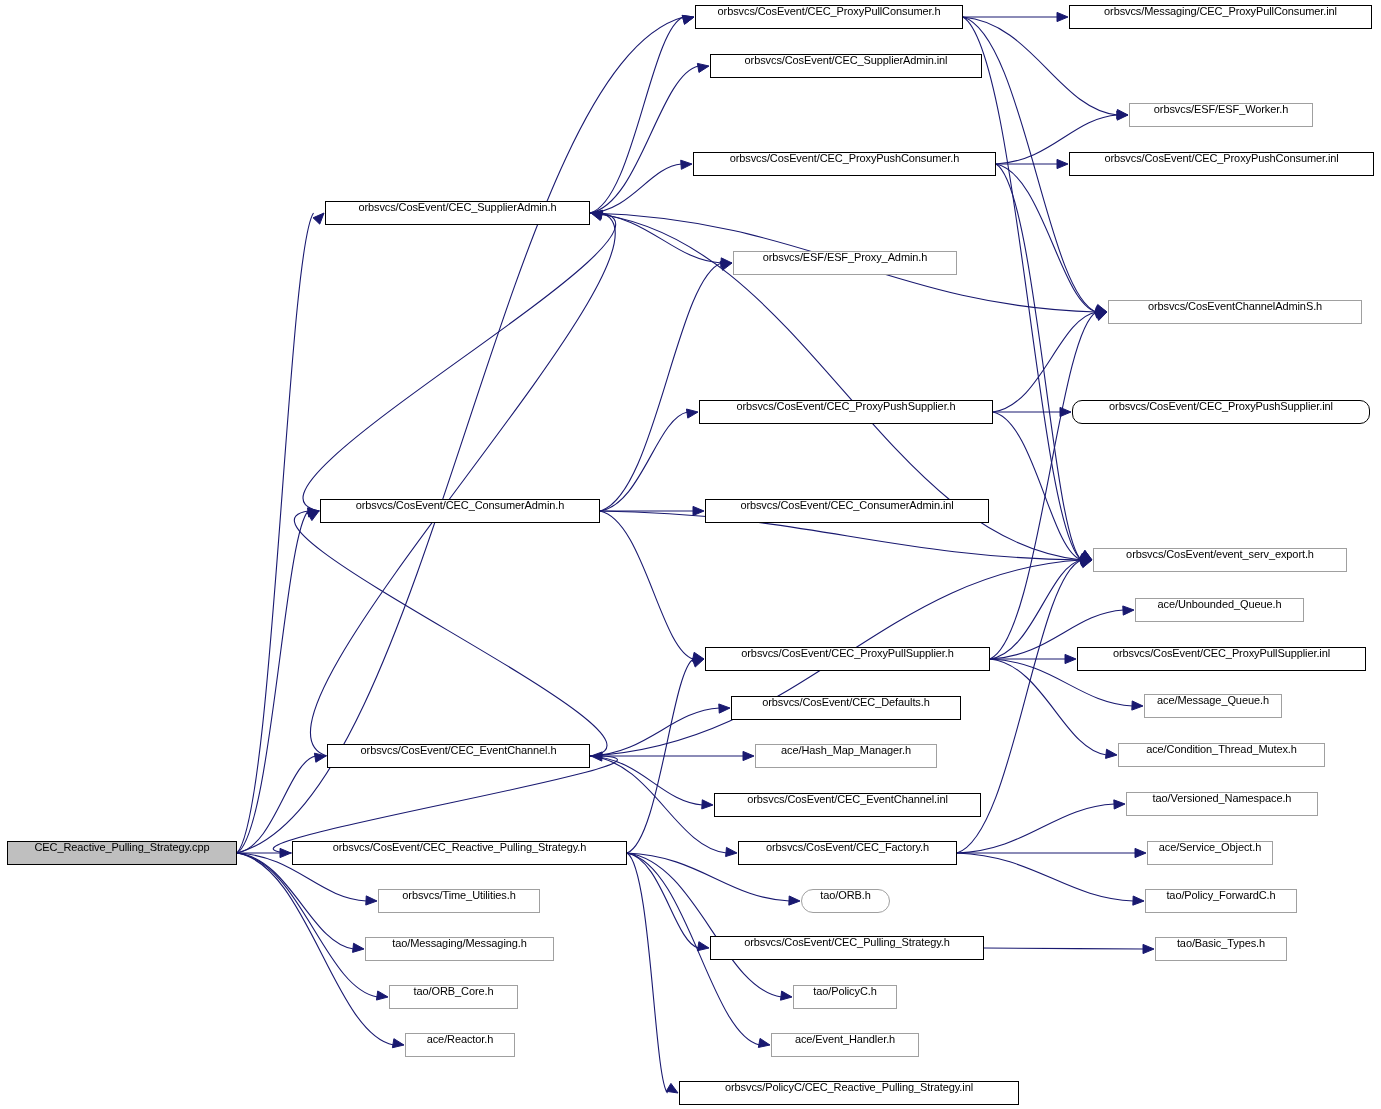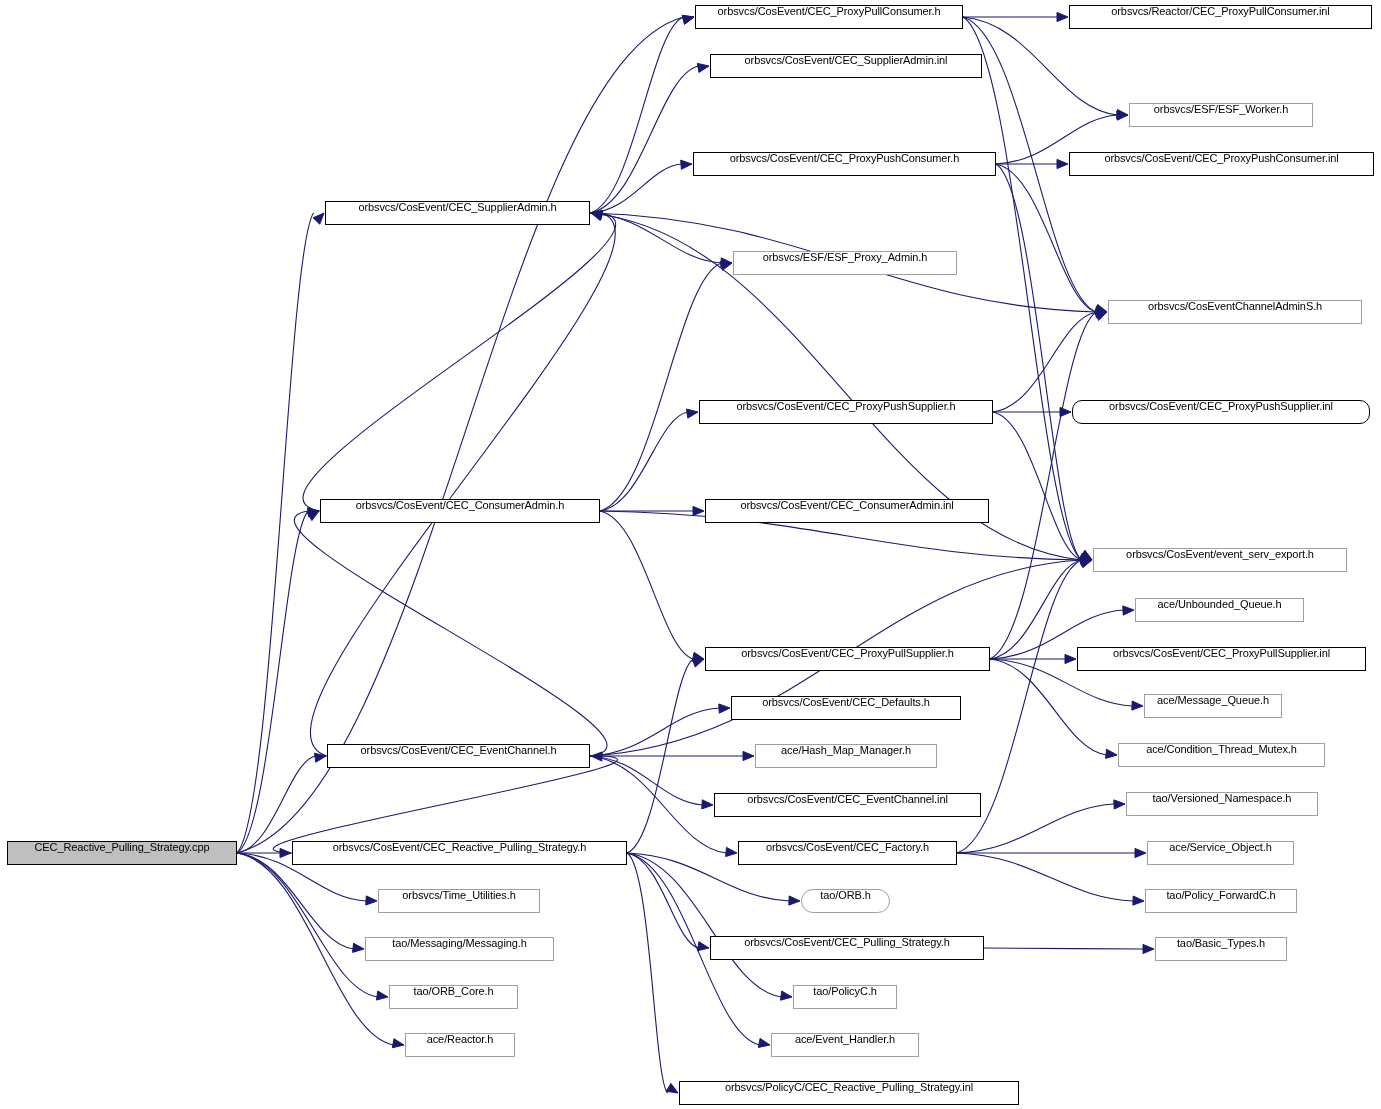--- a/index.html
+++ b/index.html
@@ -170,21 +170,21 @@
       <polygon points="1154,949 1143,953.6 1143,944.4" fill="#191970" stroke="#191970"></polygon>
     </svg>
   <div id="node-layer">
       <div class="node root" style="left: 7px; top: 841px; width: 230px; height: 24px;">
         <span class="label">CEC_Reactive_Pulling_Strategy.cpp</span>
       </div>
       <div class="node" style="left: 695px; top: 5px; width: 268px; height: 24px;">
         <span class="label">orbsvcs/CosEvent/CEC_ProxyPullConsumer.h</span>
       </div>
       <div class="node" style="left: 1069px; top: 5px; width: 303px; height: 24px;">
-        <span class="label">orbsvcs/Reactor/CEC_ProxyPullConsumer.inl</span>
+        <span class="label">orbsvcs/Messaging/CEC_ProxyPullConsumer.inl</span>
       </div>
       <div class="node" style="left: 710px; top: 54px; width: 272px; height: 24px;">
         <span class="label">orbsvcs/CosEvent/CEC_SupplierAdmin.inl</span>
       </div>
       <div class="node leaf" style="left: 1129px; top: 103px; width: 184px; height: 24px;">
         <span class="label">orbsvcs/ESF/ESF_Worker.h</span>
       </div>
       <div class="node" style="left: 693px; top: 152px; width: 303px; height: 24px;">
         <span class="label">orbsvcs/CosEvent/CEC_ProxyPushConsumer.h</span>
       </div>
@@ -244,21 +244,21 @@
       </div>
       <div class="node leaf" style="left: 1126px; top: 792px; width: 192px; height: 24px;">
         <span class="label">tao/Versioned_Namespace.h</span>
       </div>
       <div class="node" style="left: 292px; top: 841px; width: 335px; height: 24px;">
         <span class="label">orbsvcs/CosEvent/CEC_Reactive_Pulling_Strategy.h</span>
       </div>
       <div class="node" style="left: 738px; top: 841px; width: 219px; height: 24px;">
         <span class="label">orbsvcs/CosEvent/CEC_Factory.h</span>
       </div>
-      <div class="node leaf" style="left: 1147px; top: 841px; width: 147px; height: 24px;">
+      <div class="node leaf" style="left: 1147px; top: 841px; width: 126px; height: 24px;">
         <span class="label">ace/Service_Object.h</span>
       </div>
       <div class="node leaf" style="left: 378px; top: 889px; width: 162px; height: 24px;">
         <span class="label">orbsvcs/Time_Utilities.h</span>
       </div>
       <div class="node leaf" style="left: 801px; top: 889px; width: 89px; height: 24px; border-radius: 12px;">
         <span class="label">tao/ORB.h</span>
       </div>
       <div class="node leaf" style="left: 1145px; top: 889px; width: 152px; height: 24px;">
         <span class="label">tao/Policy_ForwardC.h</span>

